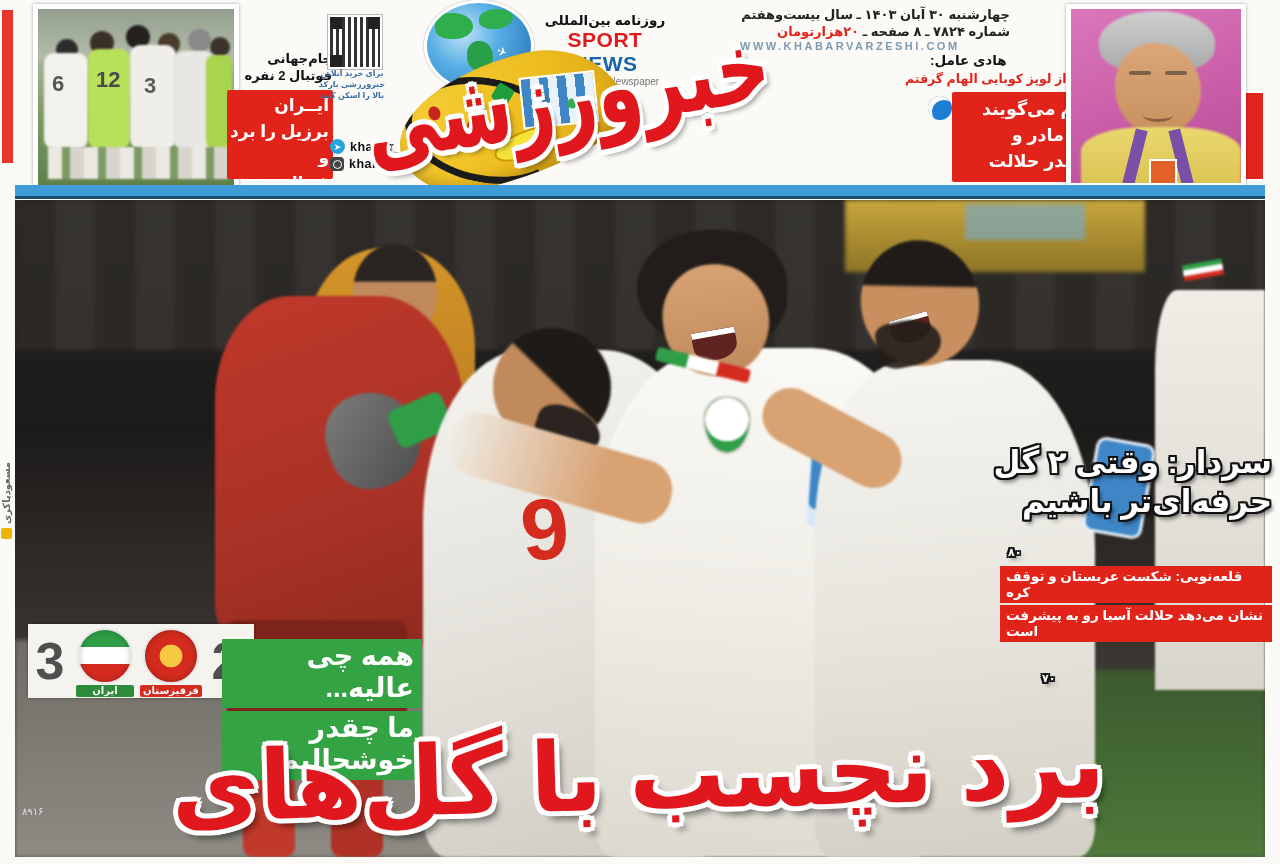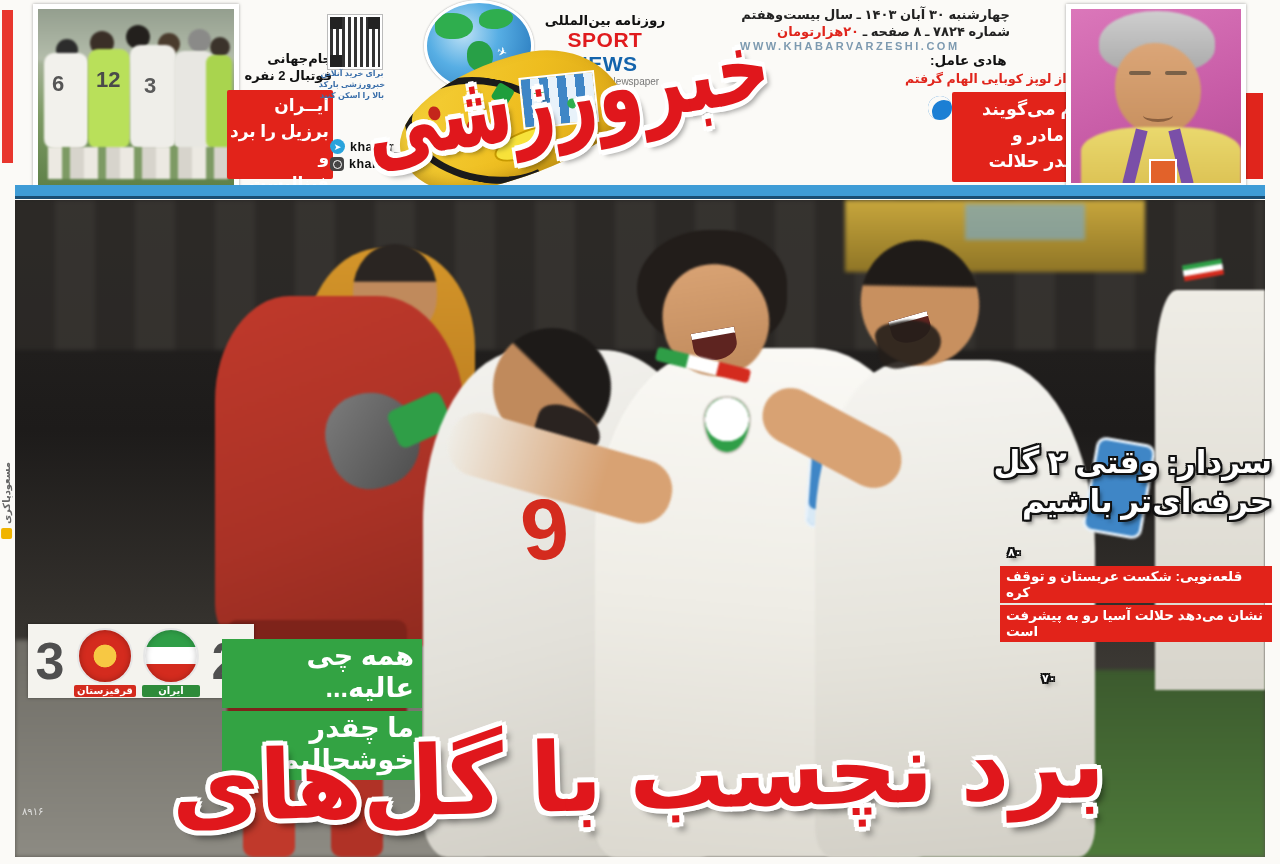--- a/index.html
+++ b/index.html
@@ -218,29 +218,29 @@
     <div class="redbox" style="display:inline-block;font-size:13.5px;padding:2px 6px 3px;margin-bottom:2px;">قلعه‌نویی: شکست عربستان و توقف کره</div>
     <div class="redbox" style="display:inline-block;font-size:13.5px;padding:2px 6px 3px;">نشان می‌دهد حلالت آسیا رو به پیشرفت است</div>
   </div>
 
   <div class="abs ow" style="left:1042px;top:672px;font-size:11px;">۷۰</div>
 
   <div class="abs" style="left:28px;top:624px;width:226px;height:74px;background:#f4f3ee;box-shadow:0 0 3px rgba(0,0,0,.4);display:flex;align-items:center;">
     <div style="width:44px;text-align:center;font-size:52px;font-weight:bold;color:#4f4f4f;">3</div>
     <div style="width:66px;text-align:center;">
       <div class="circle" style="width:52px;height:52px;margin:2px auto 0;border:2px solid #e6e6e6;
+                  background:linear-gradient(180deg,#2f9e47 0 33%,#fff 33% 66%,#d42b1e 66%);
+                  box-shadow:inset 0 0 6px rgba(0,0,0,.25);"></div>
+      <div class="rtl" style="background:#2e8b3a;color:#fff;font-size:10px;font-weight:bold;border-radius:2px;margin:1px 4px 0;padding:0 2px 1px;">ایران</div>
+    </div>
+    <div style="width:66px;text-align:center;">
+      <div class="circle" style="width:52px;height:52px;margin:2px auto 0;border:2px solid #e6e6e6;
                   background:radial-gradient(circle at 50% 50%,#f7c843 0 30%,#d42b1e 32%);
                   box-shadow:inset 0 0 6px rgba(0,0,0,.3);"></div>
       <div class="rtl" style="background:#d42b1e;color:#fff;font-size:10px;font-weight:bold;border-radius:2px;margin:1px 2px 0;padding:0 2px 1px;">قرقیزستان</div>
-    </div>
-    <div style="width:66px;text-align:center;">
-      <div class="circle" style="width:52px;height:52px;margin:2px auto 0;border:2px solid #e6e6e6;
-                  background:linear-gradient(180deg,#2f9e47 0 33%,#fff 33% 66%,#d42b1e 66%);
-                  box-shadow:inset 0 0 6px rgba(0,0,0,.25);"></div>
-      <div class="rtl" style="background:#2e8b3a;color:#fff;font-size:10px;font-weight:bold;border-radius:2px;margin:1px 4px 0;padding:0 2px 1px;">ایران</div>
     </div>
     <div style="width:44px;text-align:center;font-size:52px;font-weight:bold;color:#4f4f4f;">2</div>
   </div>
 
   <div class="abs rtl" style="left:222px;top:620px;width:200px;text-align:right;margin-top:19px;">
     <div class="greenbox" style="display:inline-block;font-size:27px;padding:1px 8px 4px;margin-bottom:3px;">همه چی عالیه...</div><br>
     <div class="greenbox" style="display:inline-block;font-size:27px;padding:1px 8px 4px;">ما چقدر خوشحالیم</div>
   </div>
 
   <div class="abs rtl rw" style="left:20px;top:706px;width:1240px;text-align:center;font-size:96px;line-height:140px;

